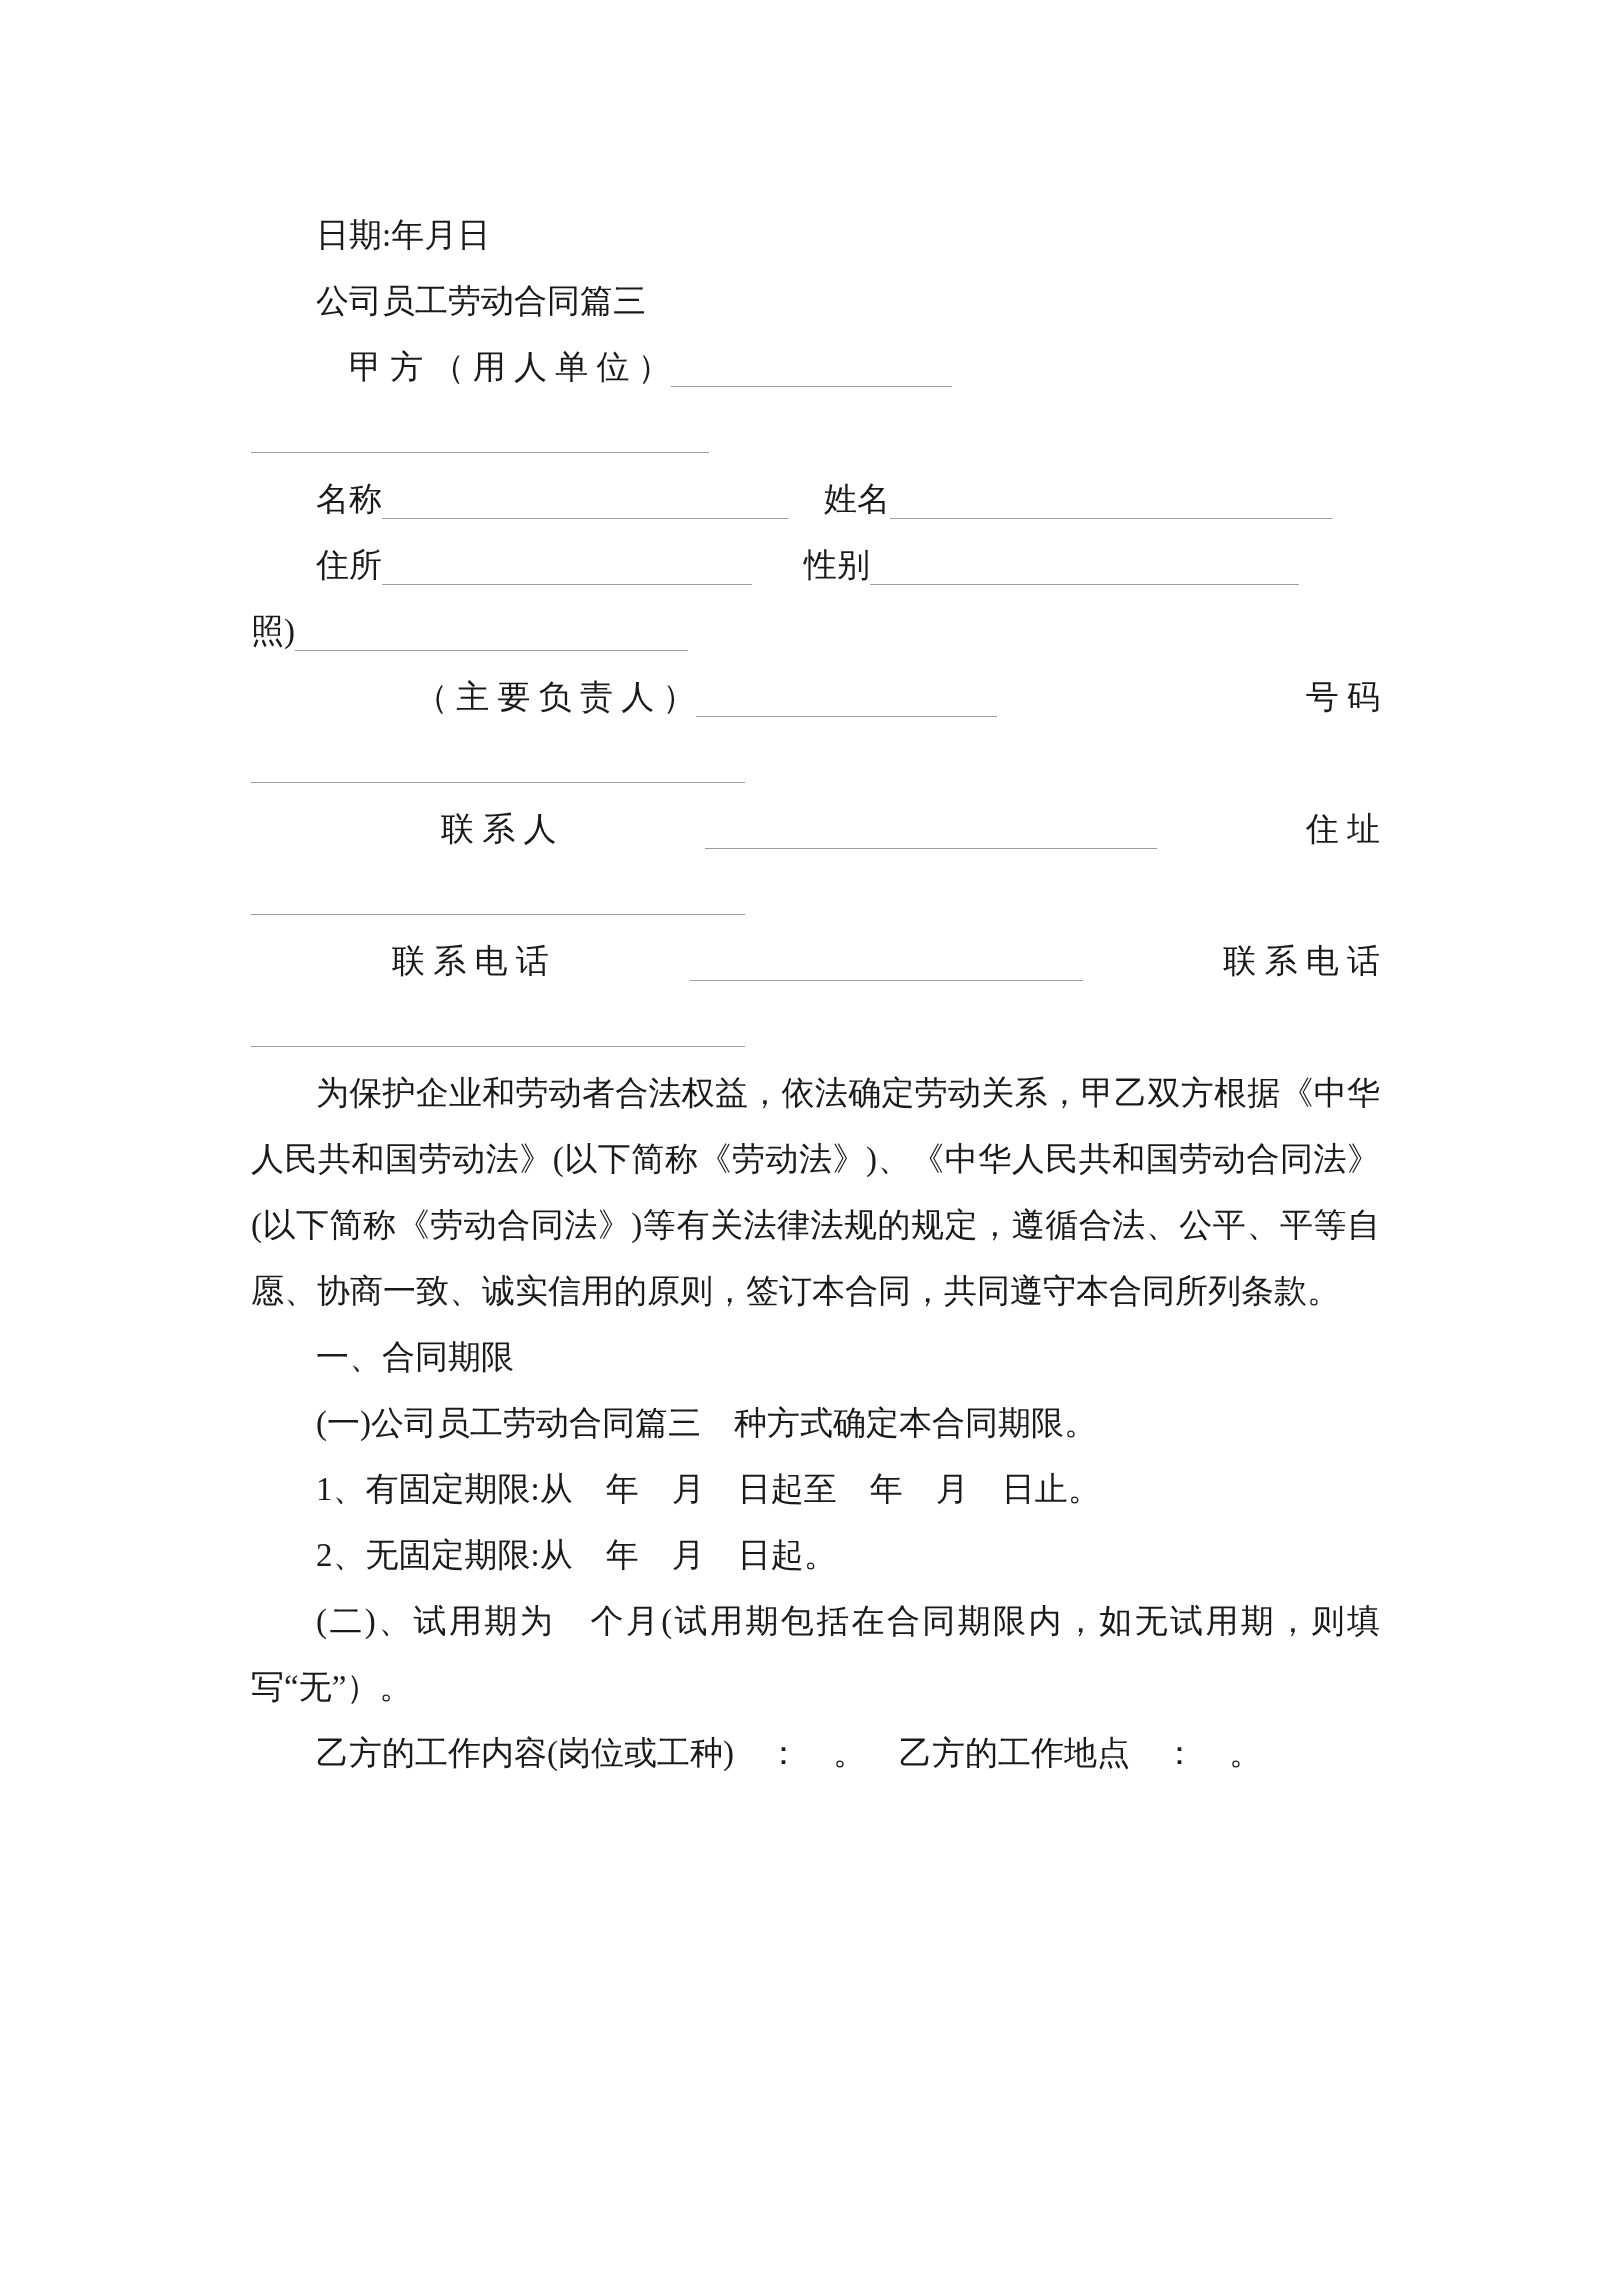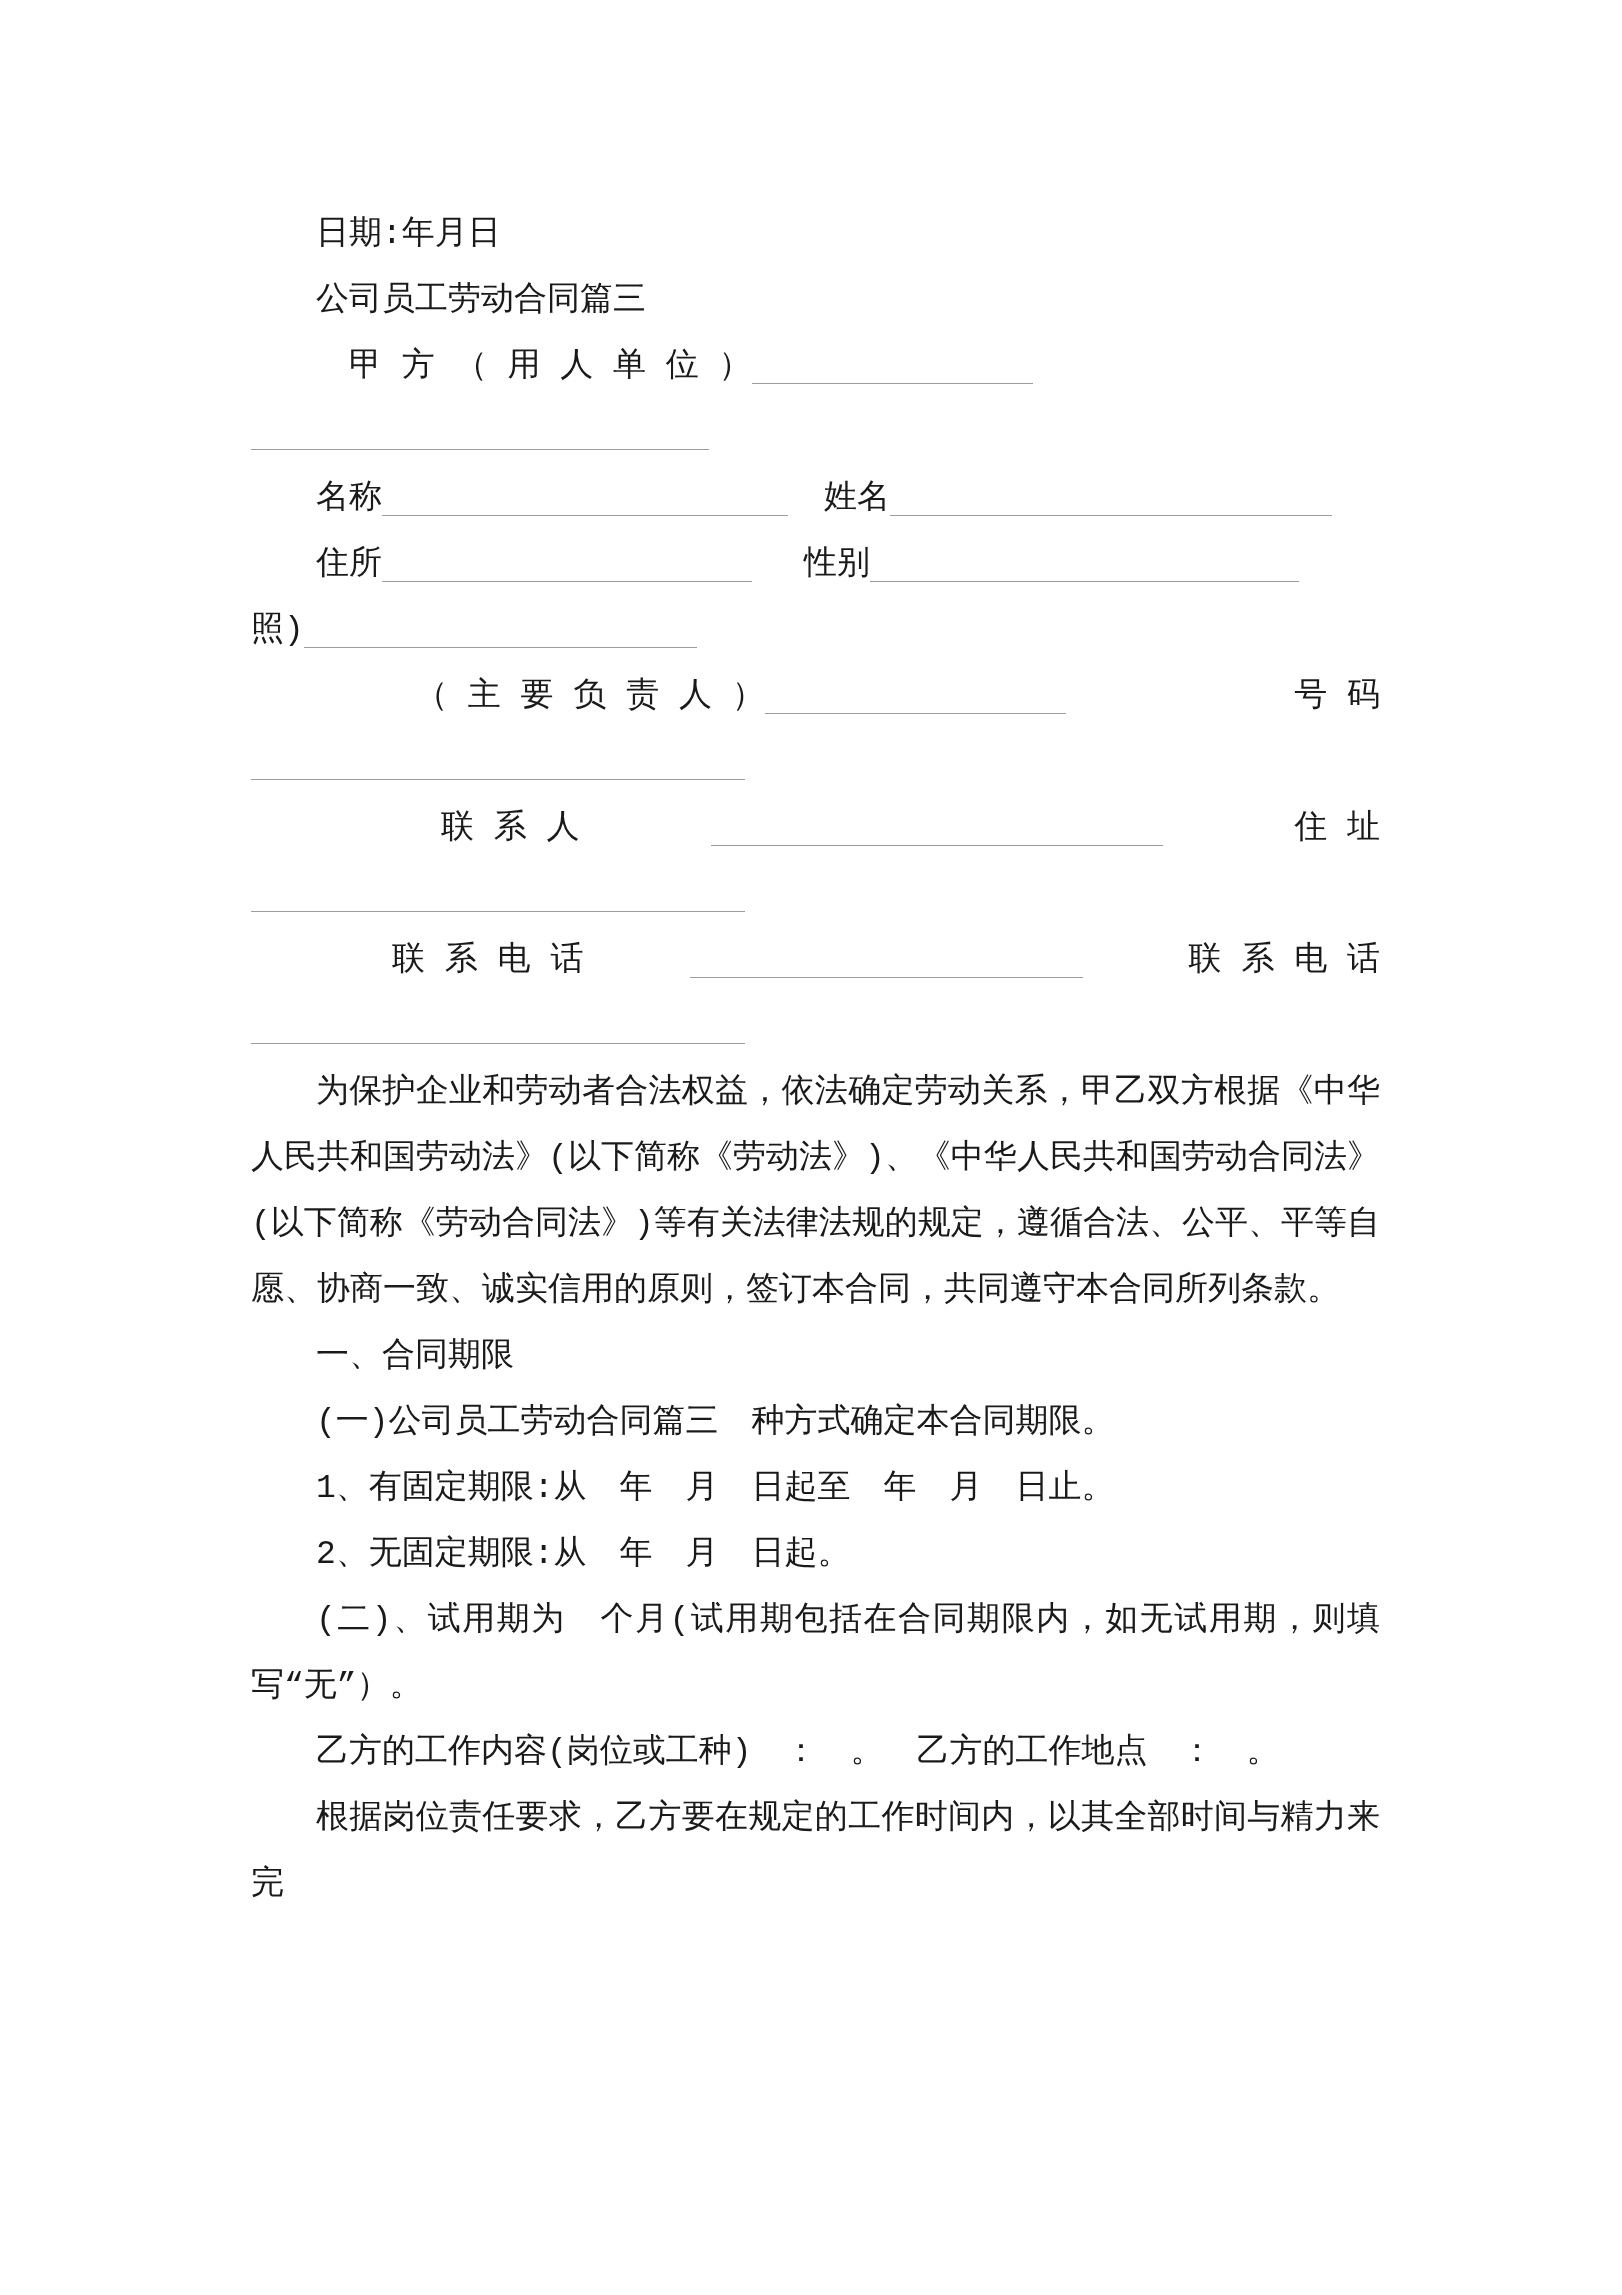--- a/index.html
+++ b/index.html
@@ -6,21 +6,21 @@
     margin: 0;
     padding: 0;
     background: #ffffff;
   }
   .page {
     position: relative;
     width: 1570px;
     height: 2295px;
     background: #ffffff;
     overflow: hidden;
-    font-family: Liberation Mono, monospace;
+    font-family: Liberation Serif, serif;
     color: #1a1a1a;
     font-size: 33px;
   }
   .doc {
     position: absolute;
     left: 251px;
     top: 202px;
     width: 1129px;
     line-height: 66px;
   }
@@ -88,16 +88,15 @@
         <span class="seg"><span>联 系 电 话</span></span>
       </div>
       <div class="line"><span class="seg"><span class="blank" style="width: 494px;"></span></span></div>
       <div class="para">为保护企业和劳动者合法权益，依法确定劳动关系，甲乙双方根据《中华人民共和国劳动法》(以下简称《劳动法》)、《中华人民共和国劳动合同法》(以下简称《劳动合同法》)等有关法律法规的规定，遵循合法、公平、平等自愿、协商一致、诚实信用的原则，签订本合同，共同遵守本合同所列条款。</div>
       <div class="para">一、合同期限</div>
       <div class="para">(一)公司员工劳动合同篇三　种方式确定本合同期限。</div>
       <div class="para">1、有固定期限:从　年　月　日起至　年　月　日止。</div>
       <div class="para">2、无固定期限:从　年　月　日起。</div>
       <div class="para">(二)、试用期为　个月(试用期包括在合同期限内，如无试用期，则填写“无”）。</div>
       <div class="para">乙方的工作内容(岗位或工种)　：　。　乙方的工作地点　：　。</div>
-      <div class="para">根据岗位责任要求，乙方要在规定的工作时间内，以其全部时间与精力来完</div>
     </div>
 </div>
 
 
 </body></html>

